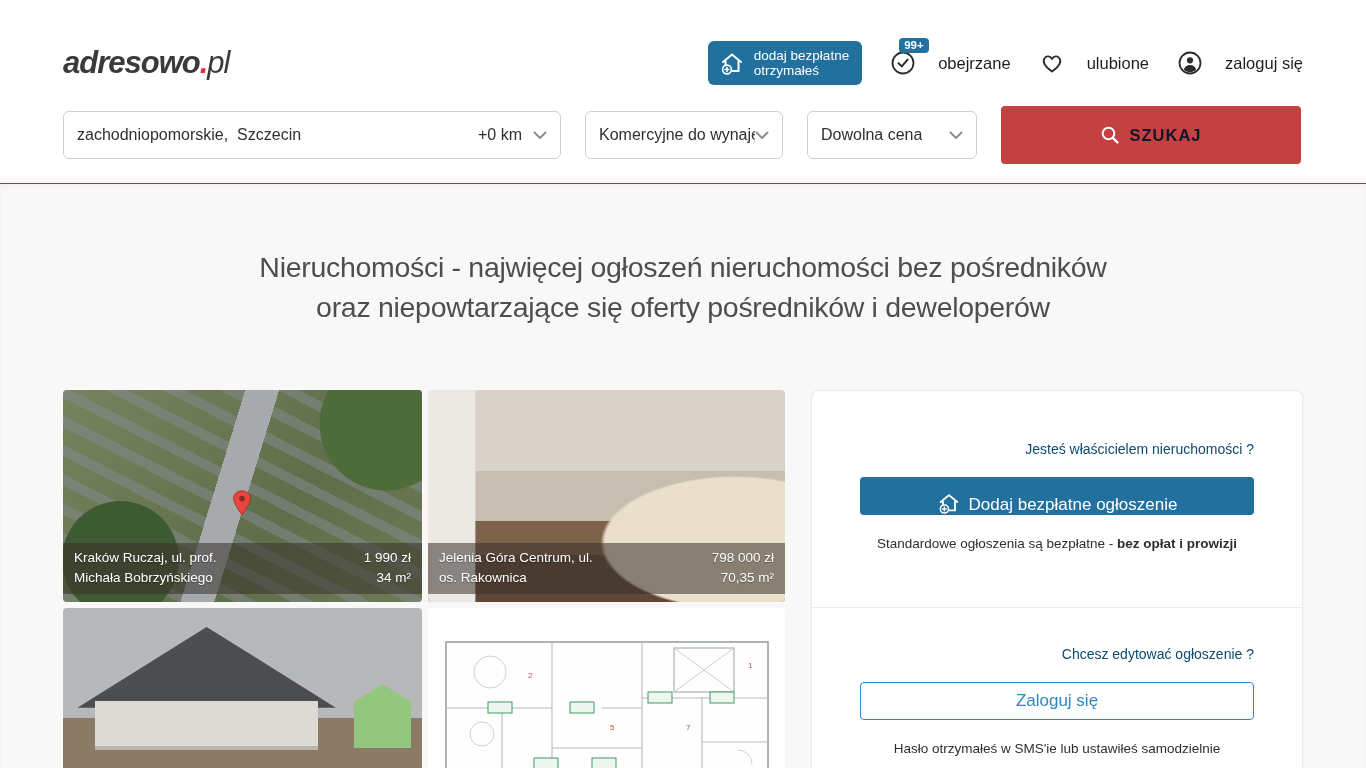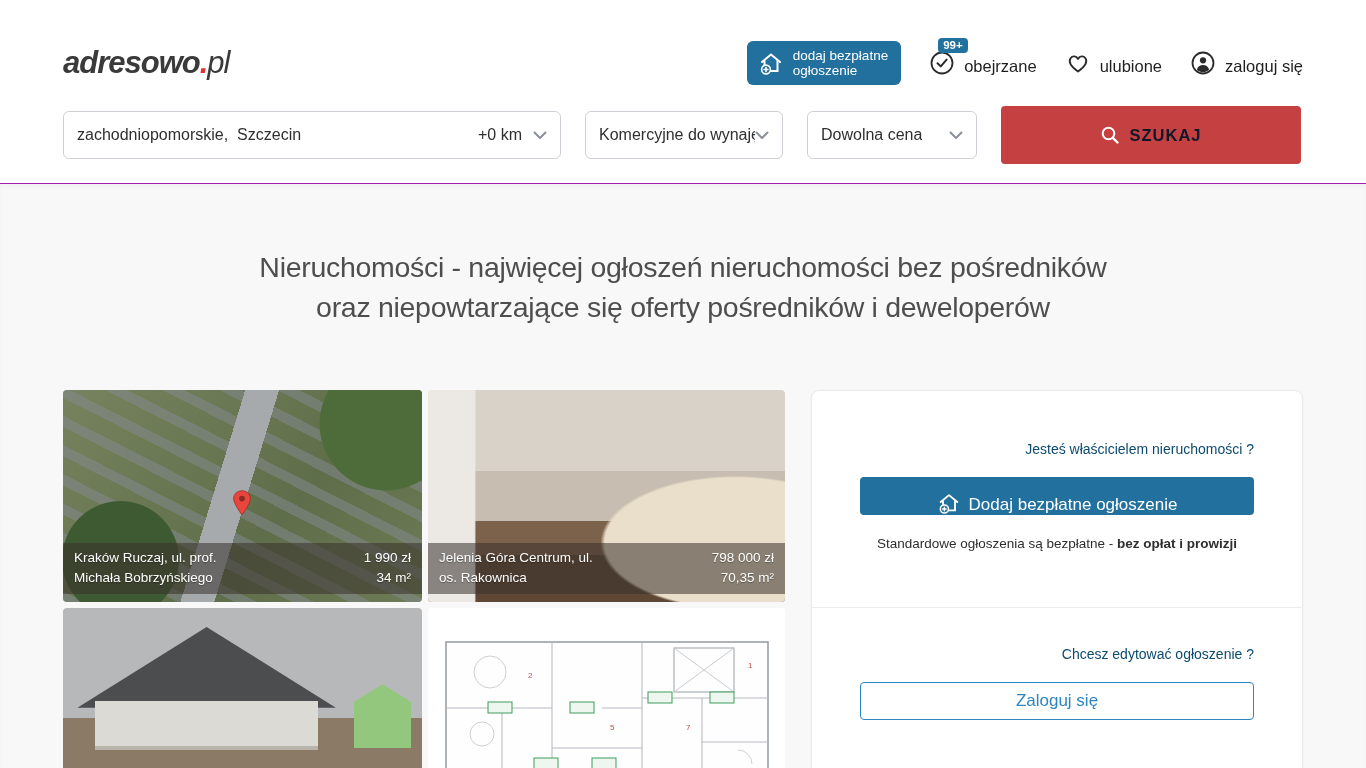--- a/index.html
+++ b/index.html
@@ -11,21 +11,21 @@
   .header-top { height:86px; padding:0 63px; display:flex; align-items:center; justify-content:space-between; background:#fff;margin-top:20px; }
   .logo { font-style:italic; font-size:31px; letter-spacing:-1px; cursor:pointer; white-space:nowrap; }
   .logo .b { font-weight:700; color:#3a3a3a; }
   .logo .dot { font-weight:700; color:#e03131; }
   .logo .l { font-weight:400; color:#3a3a3a; }
 
   .nav { display:flex; align-items:center; gap:28px; }
   .add-btn { background:#21709e; border:none; border-radius:6px; color:#fff; display:flex; align-items:center;
              gap:9px; padding:7px 13px 7px 11px; cursor:pointer; }
   .add-btn .txt { font-size:13.5px; line-height:15px; text-align:left; }
-  .nav-item { display:flex; align-items:flex-end; gap:9px; font-size:16.5px; color:#1f1f1f; cursor:pointer; position:relative; }
+  .nav-item { display:flex; align-items:center; gap:22px; font-size:16.5px; color:#1f1f1f; cursor:pointer; position:relative; }
   .badge { position:absolute; top:-12px; left:9px; background:#2272a0; color:#fff; font-size:11.5px; font-weight:700;
            padding:1px 5px 2px; border-radius:4px; }
 
   
   .filter-bar { padding:0 63px 19px; display:flex; gap:24px; align-items:center; background:#fff; }
   .field { height:48px; border:1px solid #ccd0d4; border-radius:6px; background:#fff; display:flex;
            align-items:center; padding:0 13px; cursor:pointer; }
   .loc-box { width:498px; }
   .loc-box input { border:none; outline:none; flex:1; font-size:16px; color:#2f2f2f;
                    font-family:"Liberation Sans", sans-serif; background:transparent; }
@@ -105,21 +105,21 @@
         <span>
           <svg width="26" height="26" viewBox="0 0 26 26">
             <path d="M4 12 L13 4.5 L22 12" fill="none" stroke="#fff" stroke-width="2" stroke-linecap="round" stroke-linejoin="round"></path>
             <path d="M6.5 11 V21 H19.5 V11" fill="none" stroke="#fff" stroke-width="2" stroke-linecap="round"></path>
             <circle cx="8" cy="19.5" r="4.4" fill="#21709e" stroke="#fff" stroke-width="1.6"></circle>
             <path d="M8 17.6 V21.4 M6.1 19.5 H9.9" stroke="#fff" stroke-width="1.6" stroke-linecap="round"></path>
           </svg>
         </span>
         <span class="txt">
           <span>dodaj bezpłatne</span><br>
-          <span>ogłoszenie</span>
+          <span>otrzymałeś</span>
         </span>
       </button>
 
       <div class="nav-item">
         <span class="badge">99+</span>
         <span>
           <svg width="26" height="26" viewBox="0 0 26 26">
             <circle cx="13" cy="13" r="10.5" fill="none" stroke="#2b2b2b" stroke-width="1.8"></circle>
             <path d="M8.5 13.2 L11.8 16.4 L17.6 9.6" fill="none" stroke="#2b2b2b" stroke-width="2" stroke-linecap="round" stroke-linejoin="round"></path>
           </svg>
@@ -306,17 +306,18 @@
           <span>Standardowe ogłoszenia są bezpłatne - </span><b>bez opłat i prowizji</b>
         </div>
 
         <hr class="sb-divider">
 
         <div class="sb-sec2">
           <div class="sb-head">Chcesz edytować ogłoszenie ?</div>
           <button class="btn-outline">
             <span>Zaloguj się</span>
           </button>
+          <div class="sb-note">Hasło otrzymałeś w SMS'ie lub ustawiłeś samodzielnie</div>
         </div>
       </div>
     </div>
   </div>
 </div>
 
 </body></html>

